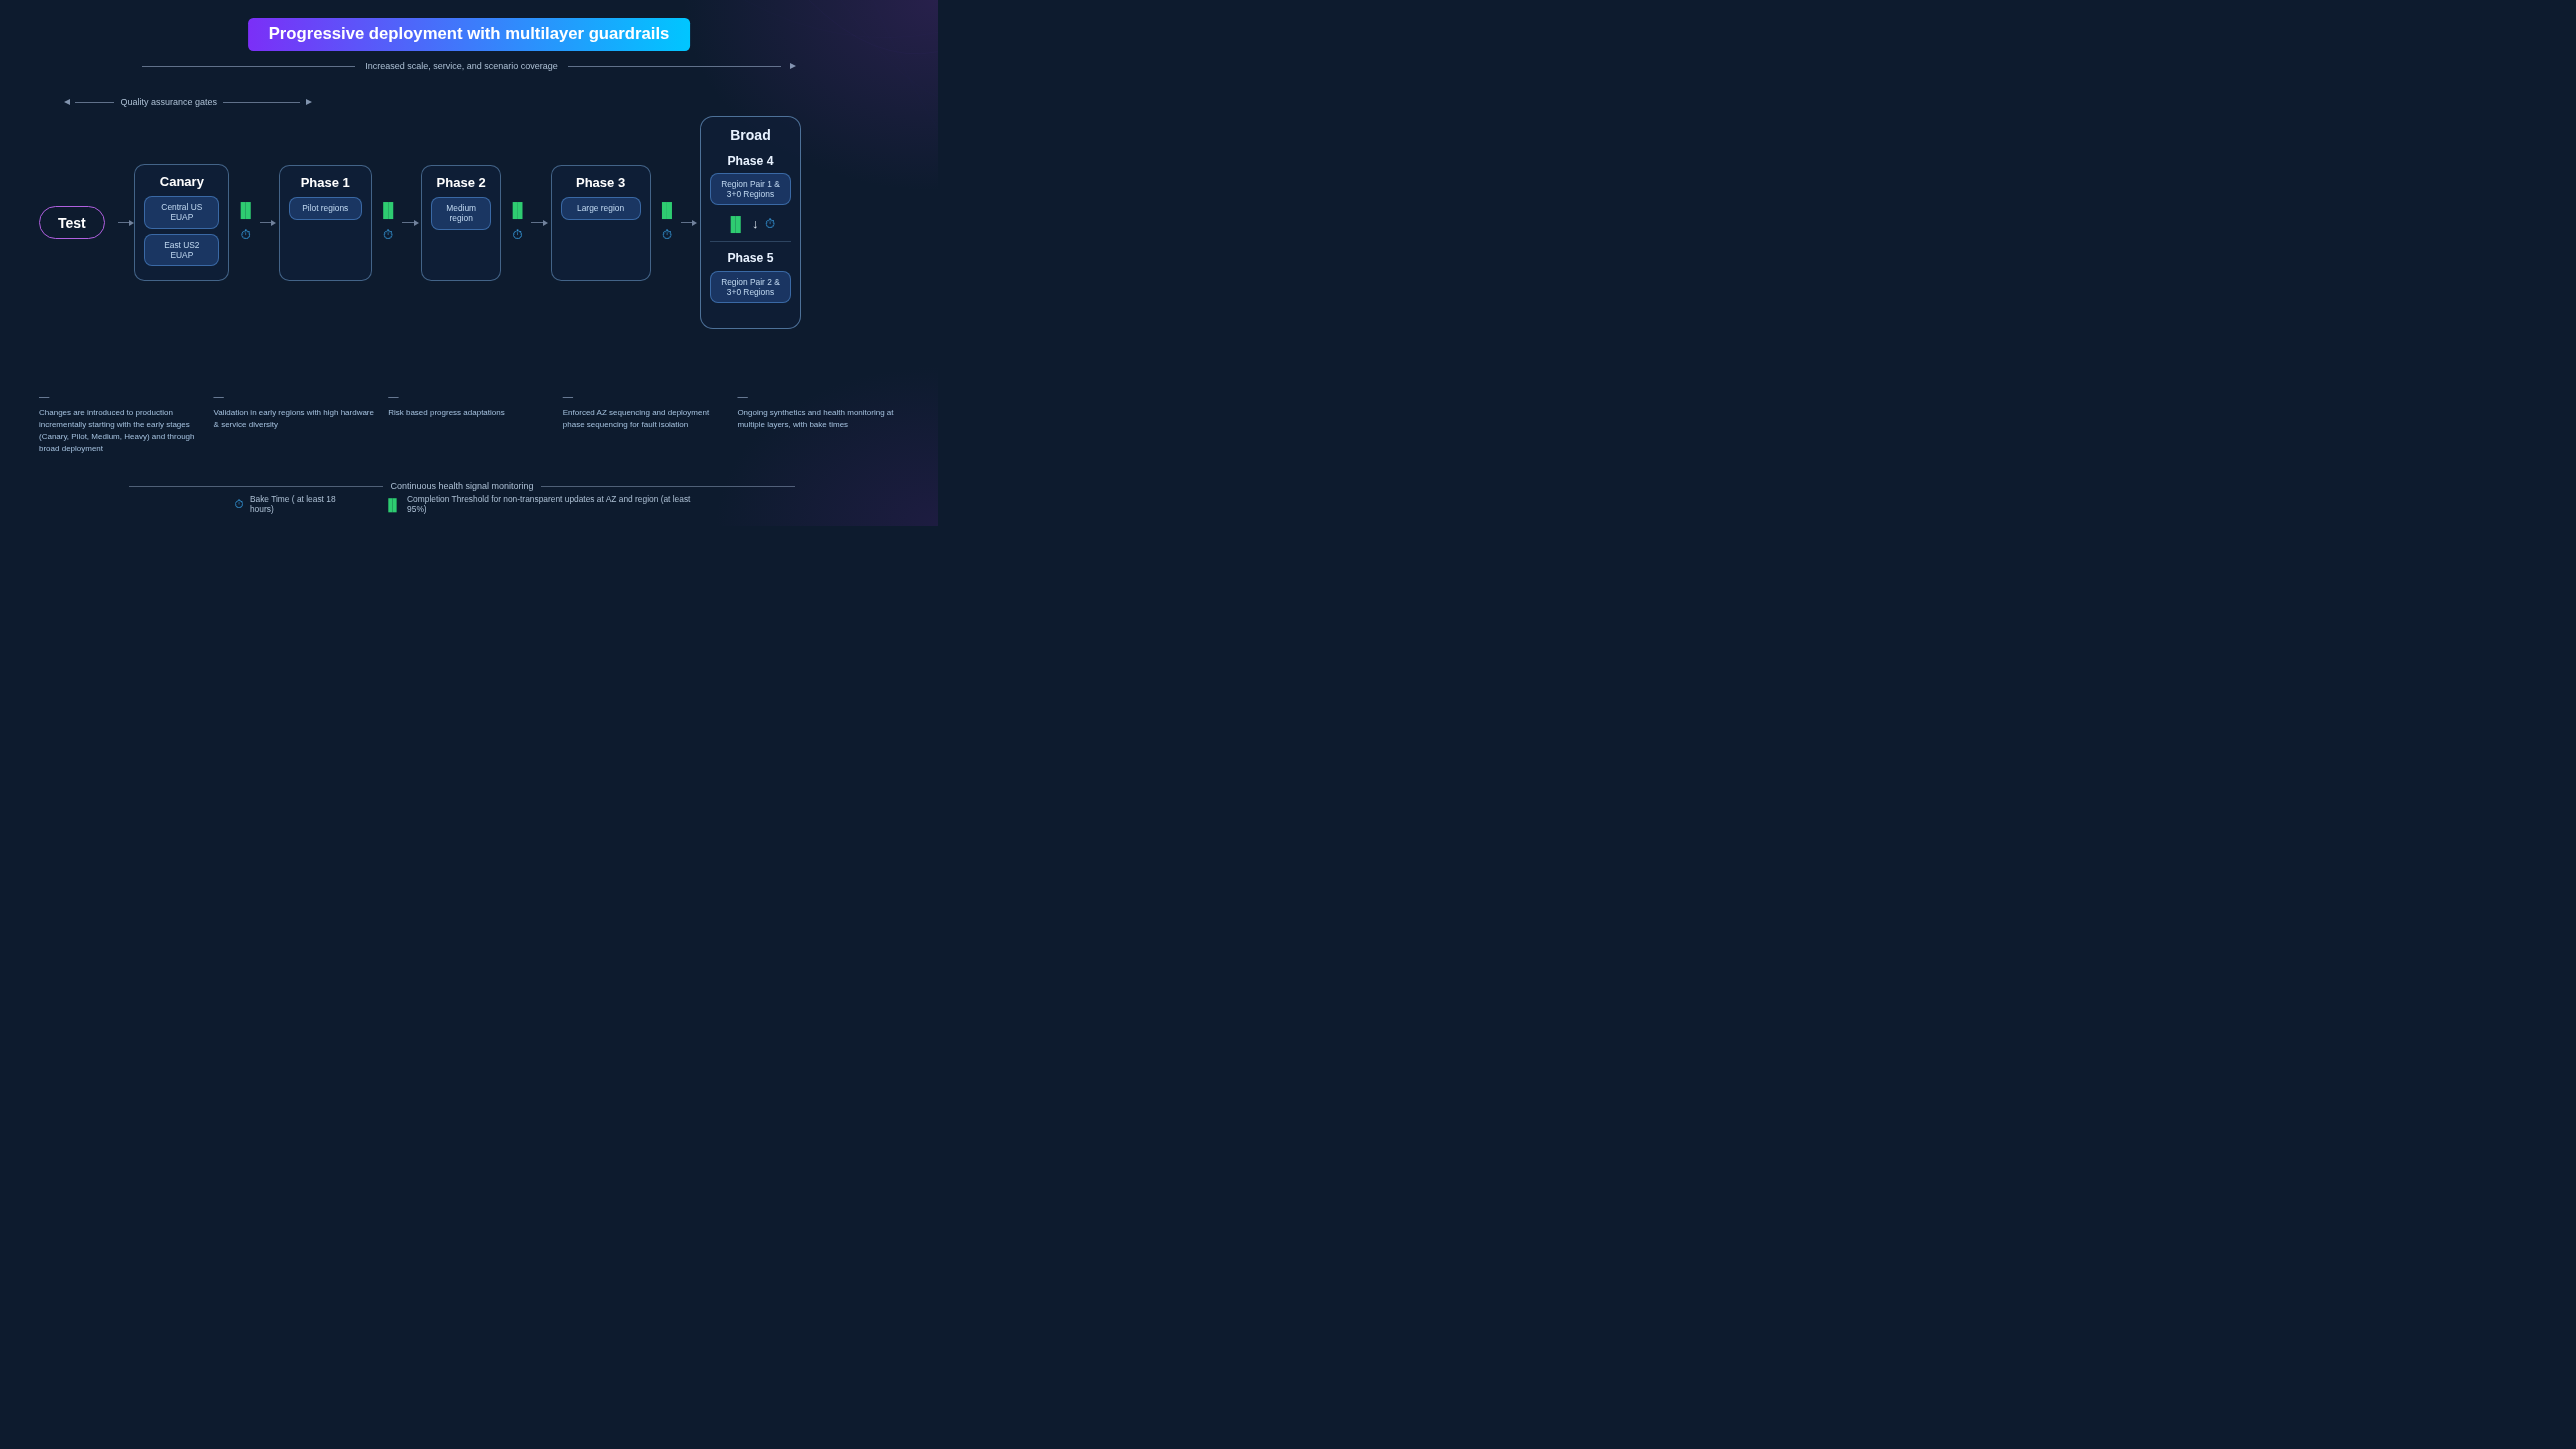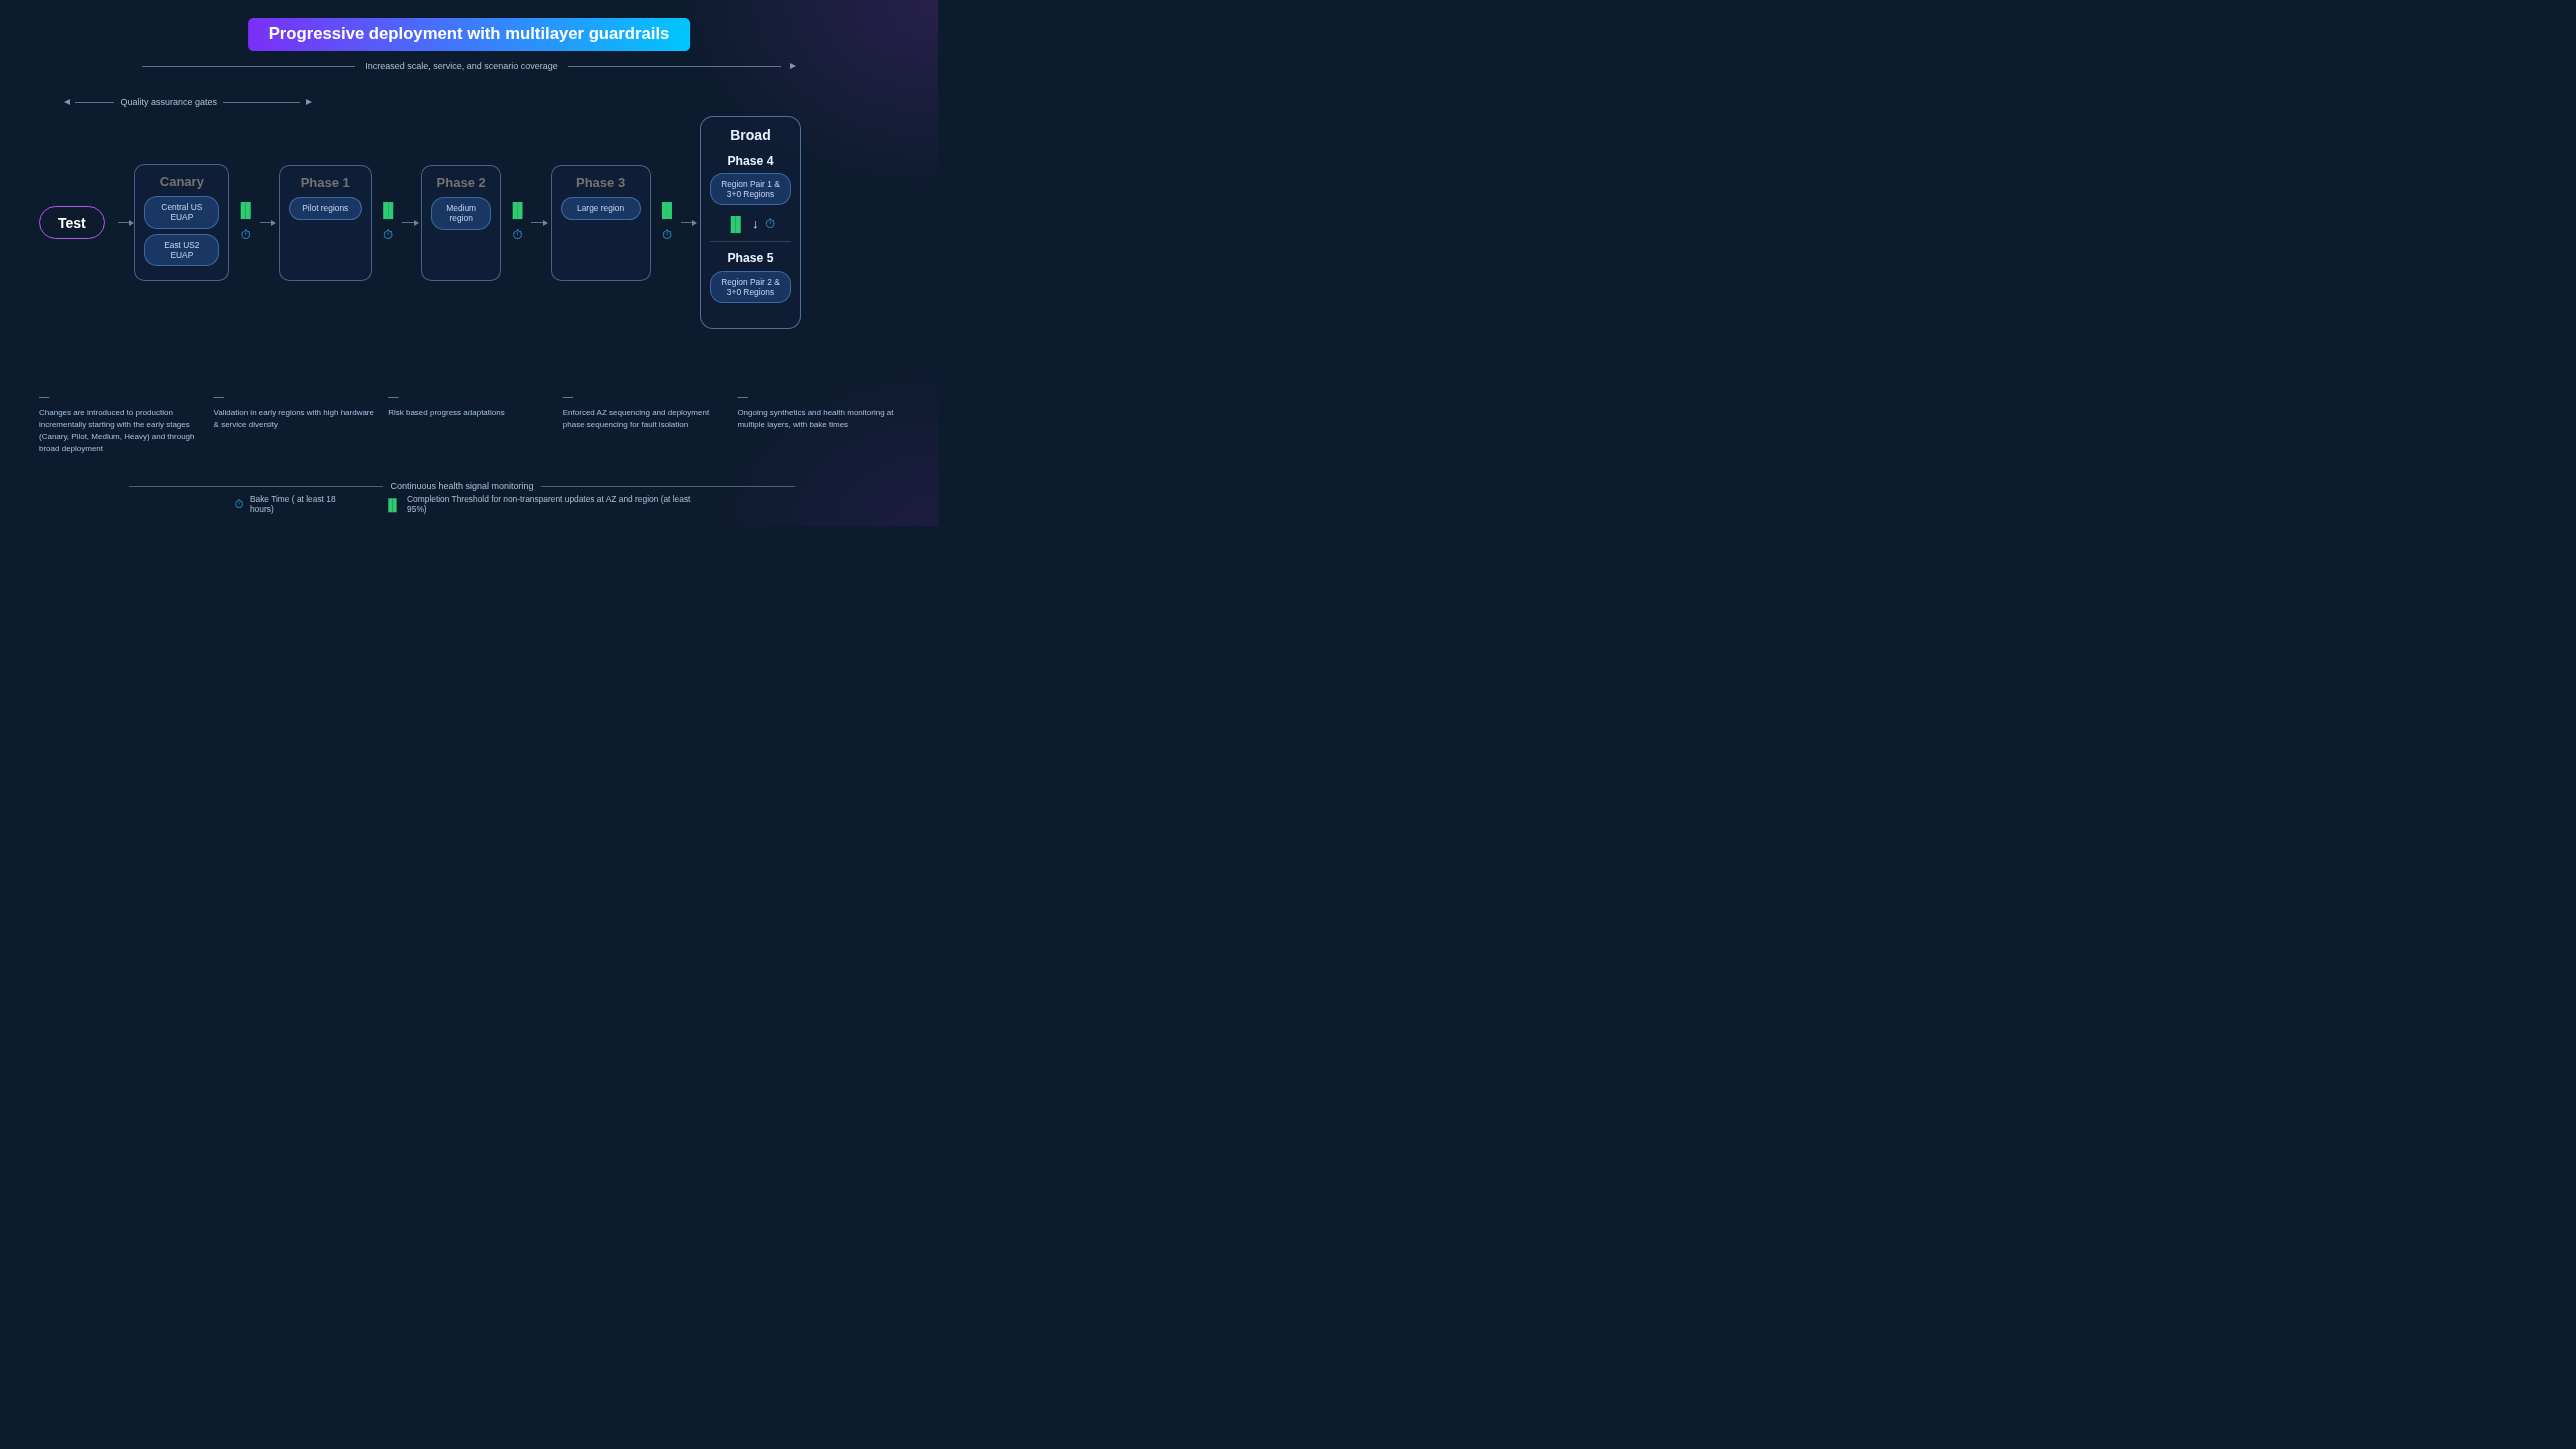--- a/index.html
+++ b/index.html
@@ -165,28 +165,28 @@
       padding: 9px 9px;
       flex-shrink: 0;
       display: flex;
       flex-direction: column;
       align-items: center;
       min-height: 116px;
     }
     .phase-title {
       font-size: 13px;
       font-weight: 600;
-      color: #737373;
+      color: #ffffff;
       margin-bottom: 7.7px;
       text-align: center;
     }
     .region-tag {
       background: rgba(30,60,110,0.8);
       border: 0.6px solid rgba(80,140,210,0.6);
-      border-radius: 13px;
+      border-radius: 8px;
       padding: 5.2px 9px;
       font-size: 8.4px;
       color: #c0d8f0;
       text-align: center;
       margin-bottom: 5.2px;
       width: 100%;
     }
 
     
     .icons-col {

